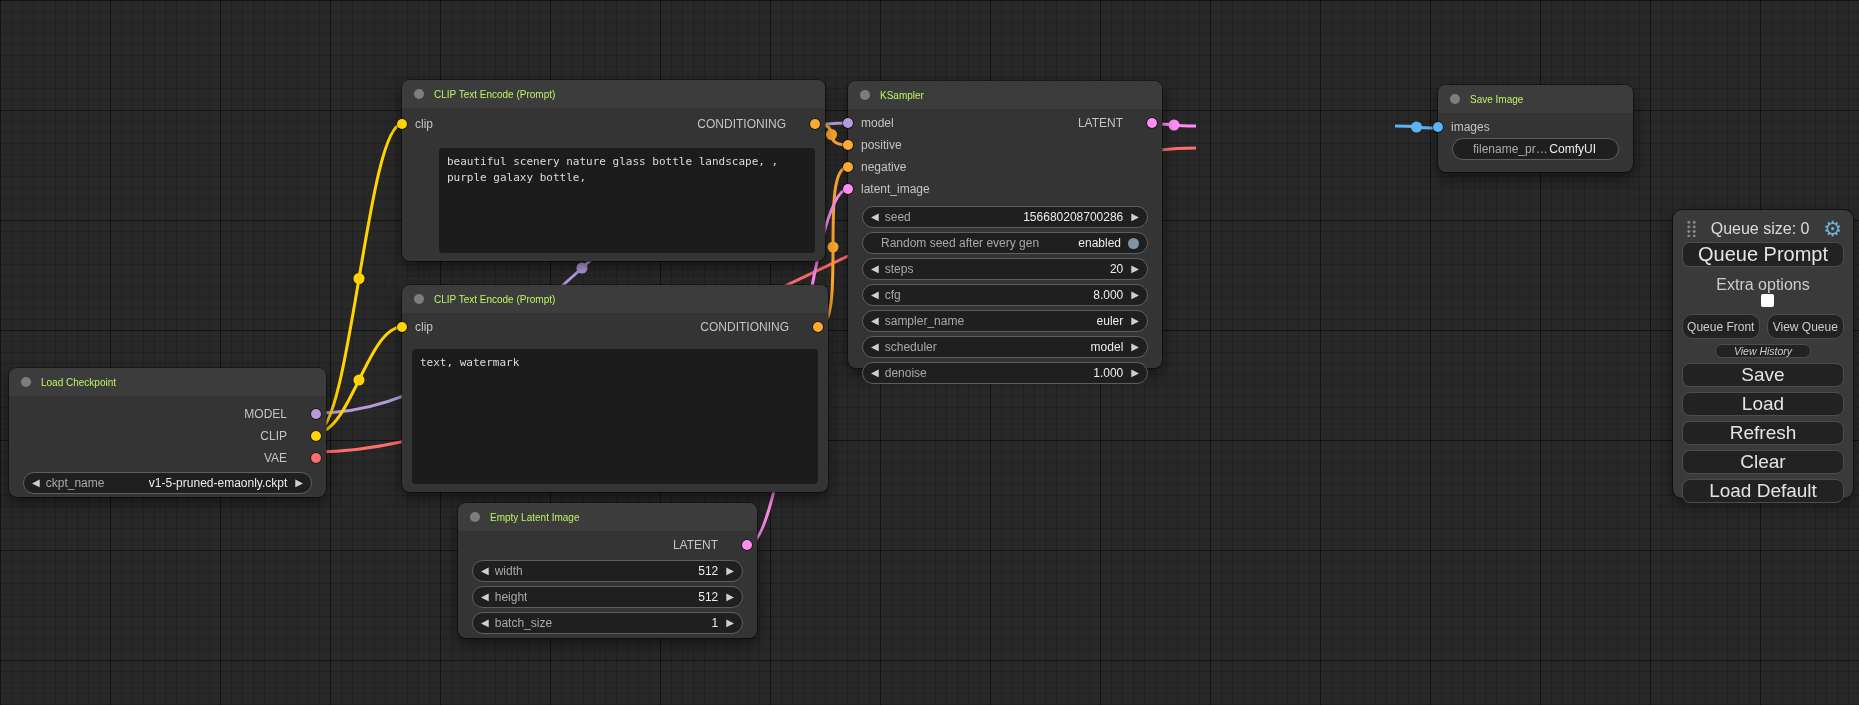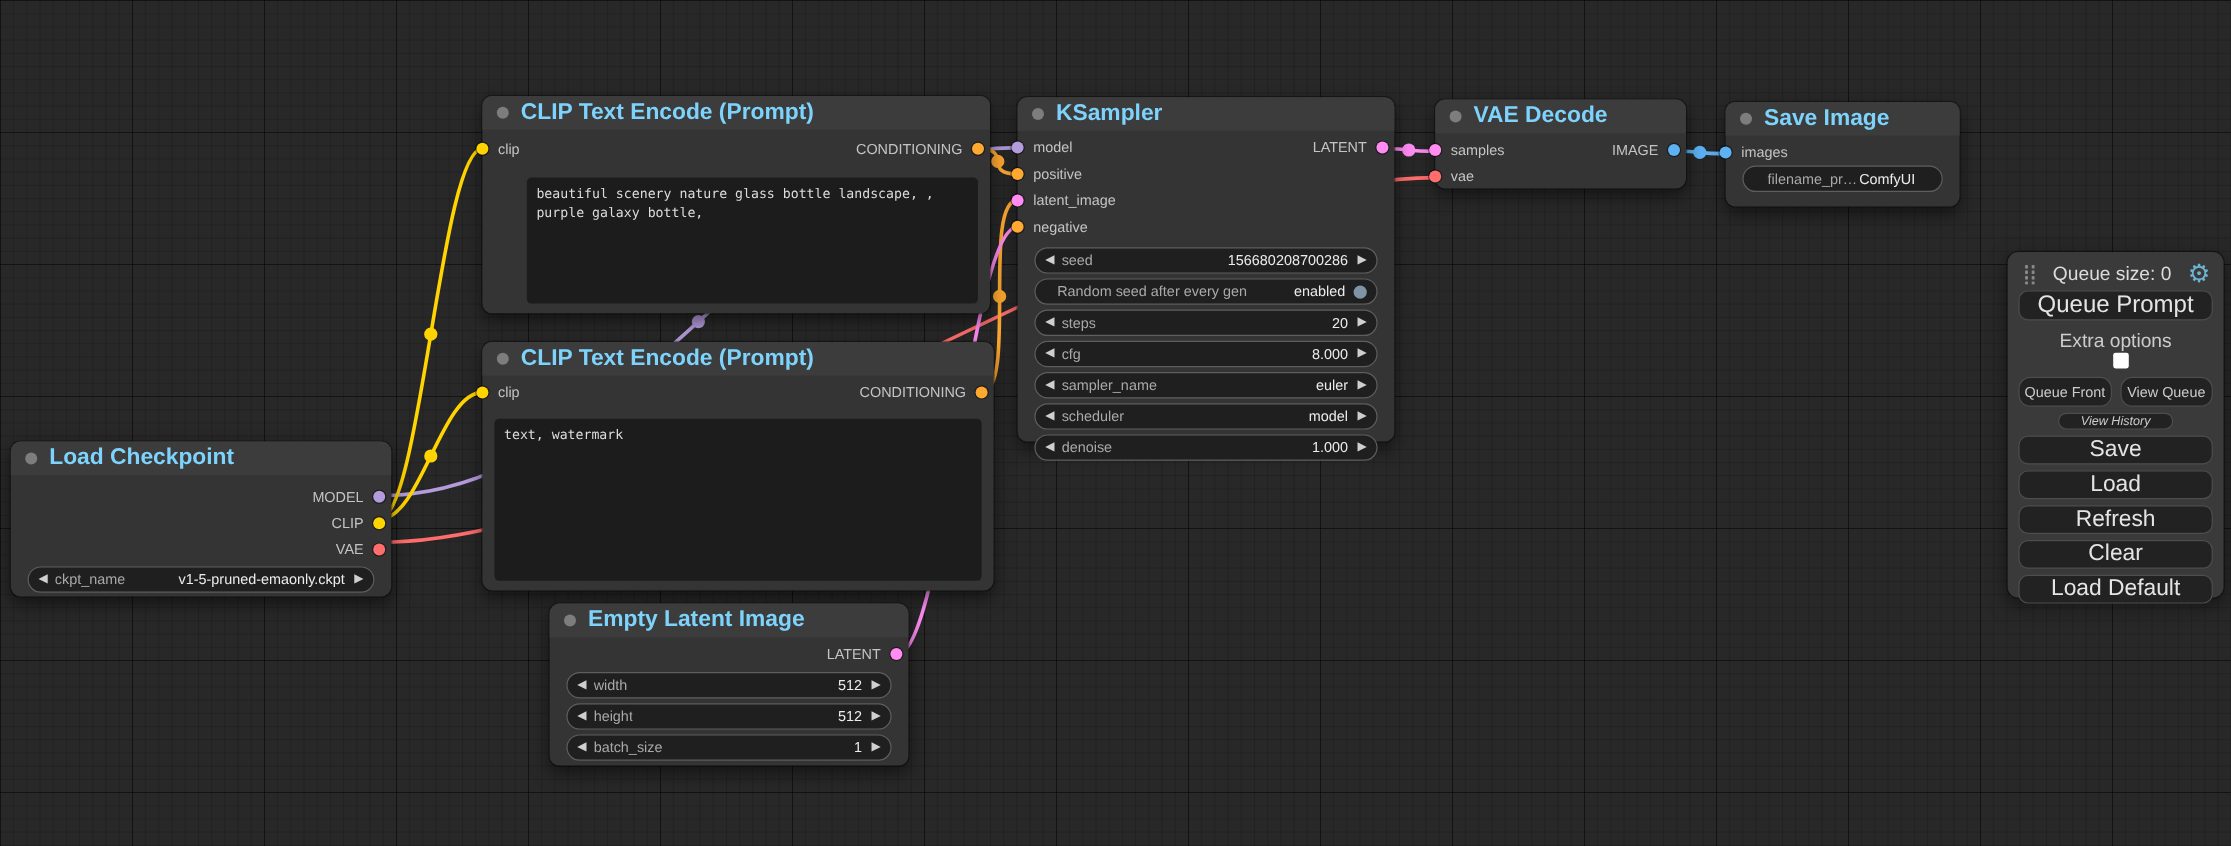--- a/index.html
+++ b/index.html
@@ -15,25 +15,25 @@
     background-size:110px 110px,110px 110px,11px 11px,11px 11px;
   }
   #wires{position:absolute;left:0;top:0;z-index:1;}
   .node{
     position:absolute;z-index:2;background:#343434;border-radius:8px;
     box-shadow:0 6px 14px rgba(0,0,0,0.5), 0 0 0 1px rgba(0,0,0,0.35);
   }
   .node-header{height:28px;display:flex;align-items:center;gap:10px;padding:0 12px;
     background:#3c3c3c;border-radius:8px 8px 0 0;}
   .title-dot{width:10px;height:10px;border-radius:50%;background:#7d7d7d;flex:0 0 auto;}
-  .node-title{color:#7dd3fc;font-size:19px;white-space:nowrap;font-weight:bold;}
+  .node-title{color:#bef264;font-size:10px;white-space:nowrap;}
   .port-row{display:flex;align-items:center;height:22px;color:#c4c4c4;font-size:12px;}
   .row-split{justify-content:space-between;}
   .in-group{display:flex;align-items:center;gap:8px;margin-left:-5px;}
-  .out-group{display:flex;align-items:center;gap:8px;margin-left:auto;padding-right:5px;}
+  .out-group{display:flex;align-items:center;gap:24px;margin-left:auto;padding-right:5px;}
   .port-dot{width:10px;height:10px;border-radius:50%;background:#888;flex:0 0 auto;
     box-shadow:0 0 0 1px rgba(0,0,0,0.45);}
   .widget{
     display:flex;align-items:center;height:20px;margin:0 14px 4px 14px;padding:0 8px;
     background:#1f1f1f;border:1px solid #5e5e5e;border-radius:11px;
     font-size:12px;color:#a9a9a9;white-space:nowrap;
   }
   .widget .w-label{margin-left:6px;overflow:hidden;text-overflow:ellipsis;}
   .widget .w-value{margin-left:auto;color:#ececec;}
   .widget .arrow{color:#cfcfcf;font-size:10px;line-height:1;}
@@ -181,28 +181,28 @@
           </span>
       </div>
       <div class="port-row">
         <span class="in-group">
             <span class="port-dot" style="background: rgb(255, 169, 49);"></span>
             <span>positive</span>
           </span>
       </div>
       <div class="port-row">
         <span class="in-group">
+            <span class="port-dot" style="background: rgb(255, 169, 49);"></span>
+            <span>negative</span>
+          </span>
+      </div>
+      <div class="port-row">
+        <span class="in-group">
             <span class="port-dot" style="background: rgb(255, 139, 243);"></span>
             <span>latent_image</span>
-          </span>
-      </div>
-      <div class="port-row">
-        <span class="in-group">
-            <span class="port-dot" style="background: rgb(255, 169, 49);"></span>
-            <span>negative</span>
           </span>
       </div>
       <div style="height:6px;"></div>
       <div class="widget">
         <span class="arrow">◀</span>
         <span class="w-label">seed</span>
         <span class="w-value">156680208700286</span>
         <span class="arrow right">▶</span>
       </div>
       <div class="widget">
@@ -236,44 +236,20 @@
       </div>
       <div class="widget">
         <span class="arrow">◀</span>
         <span class="w-label">denoise</span>
         <span class="w-value">1.000</span>
         <span class="arrow right">▶</span>
       </div>
     </div>
   </div>
 
-  <div class="node" style="left:1196px;top:83px;width:209px;height:74px;">
-    <div class="node-header">
-      <span class="title-dot"></span>
-      <span class="node-title">VAE Decode</span>
-    </div>
-    <div style="padding-top:3px;">
-      <div class="port-row row-split">
-        <span class="in-group">
-            <span class="port-dot" style="background: rgb(255, 139, 243);"></span>
-            <span>samples</span>
-          </span>
-        <span class="out-group">
-            <span>IMAGE</span>
-            <span class="port-dot" style="background: rgb(93, 178, 244);"></span>
-          </span>
-      </div>
-      <div class="port-row">
-        <span class="in-group">
-            <span class="port-dot" style="background: rgb(255, 109, 109);"></span>
-            <span>vae</span>
-          </span>
-      </div>
-    </div>
-  </div>
 
   <div class="node" style="left:1438px;top:85px;width:195px;height:87px;">
     <div class="node-header">
       <span class="title-dot"></span>
       <span class="node-title">Save Image</span>
     </div>
     <div style="padding-top:3px;">
       <div class="port-row">
         <span class="in-group">
             <span class="port-dot" style="background: rgb(93, 178, 244);"></span>

